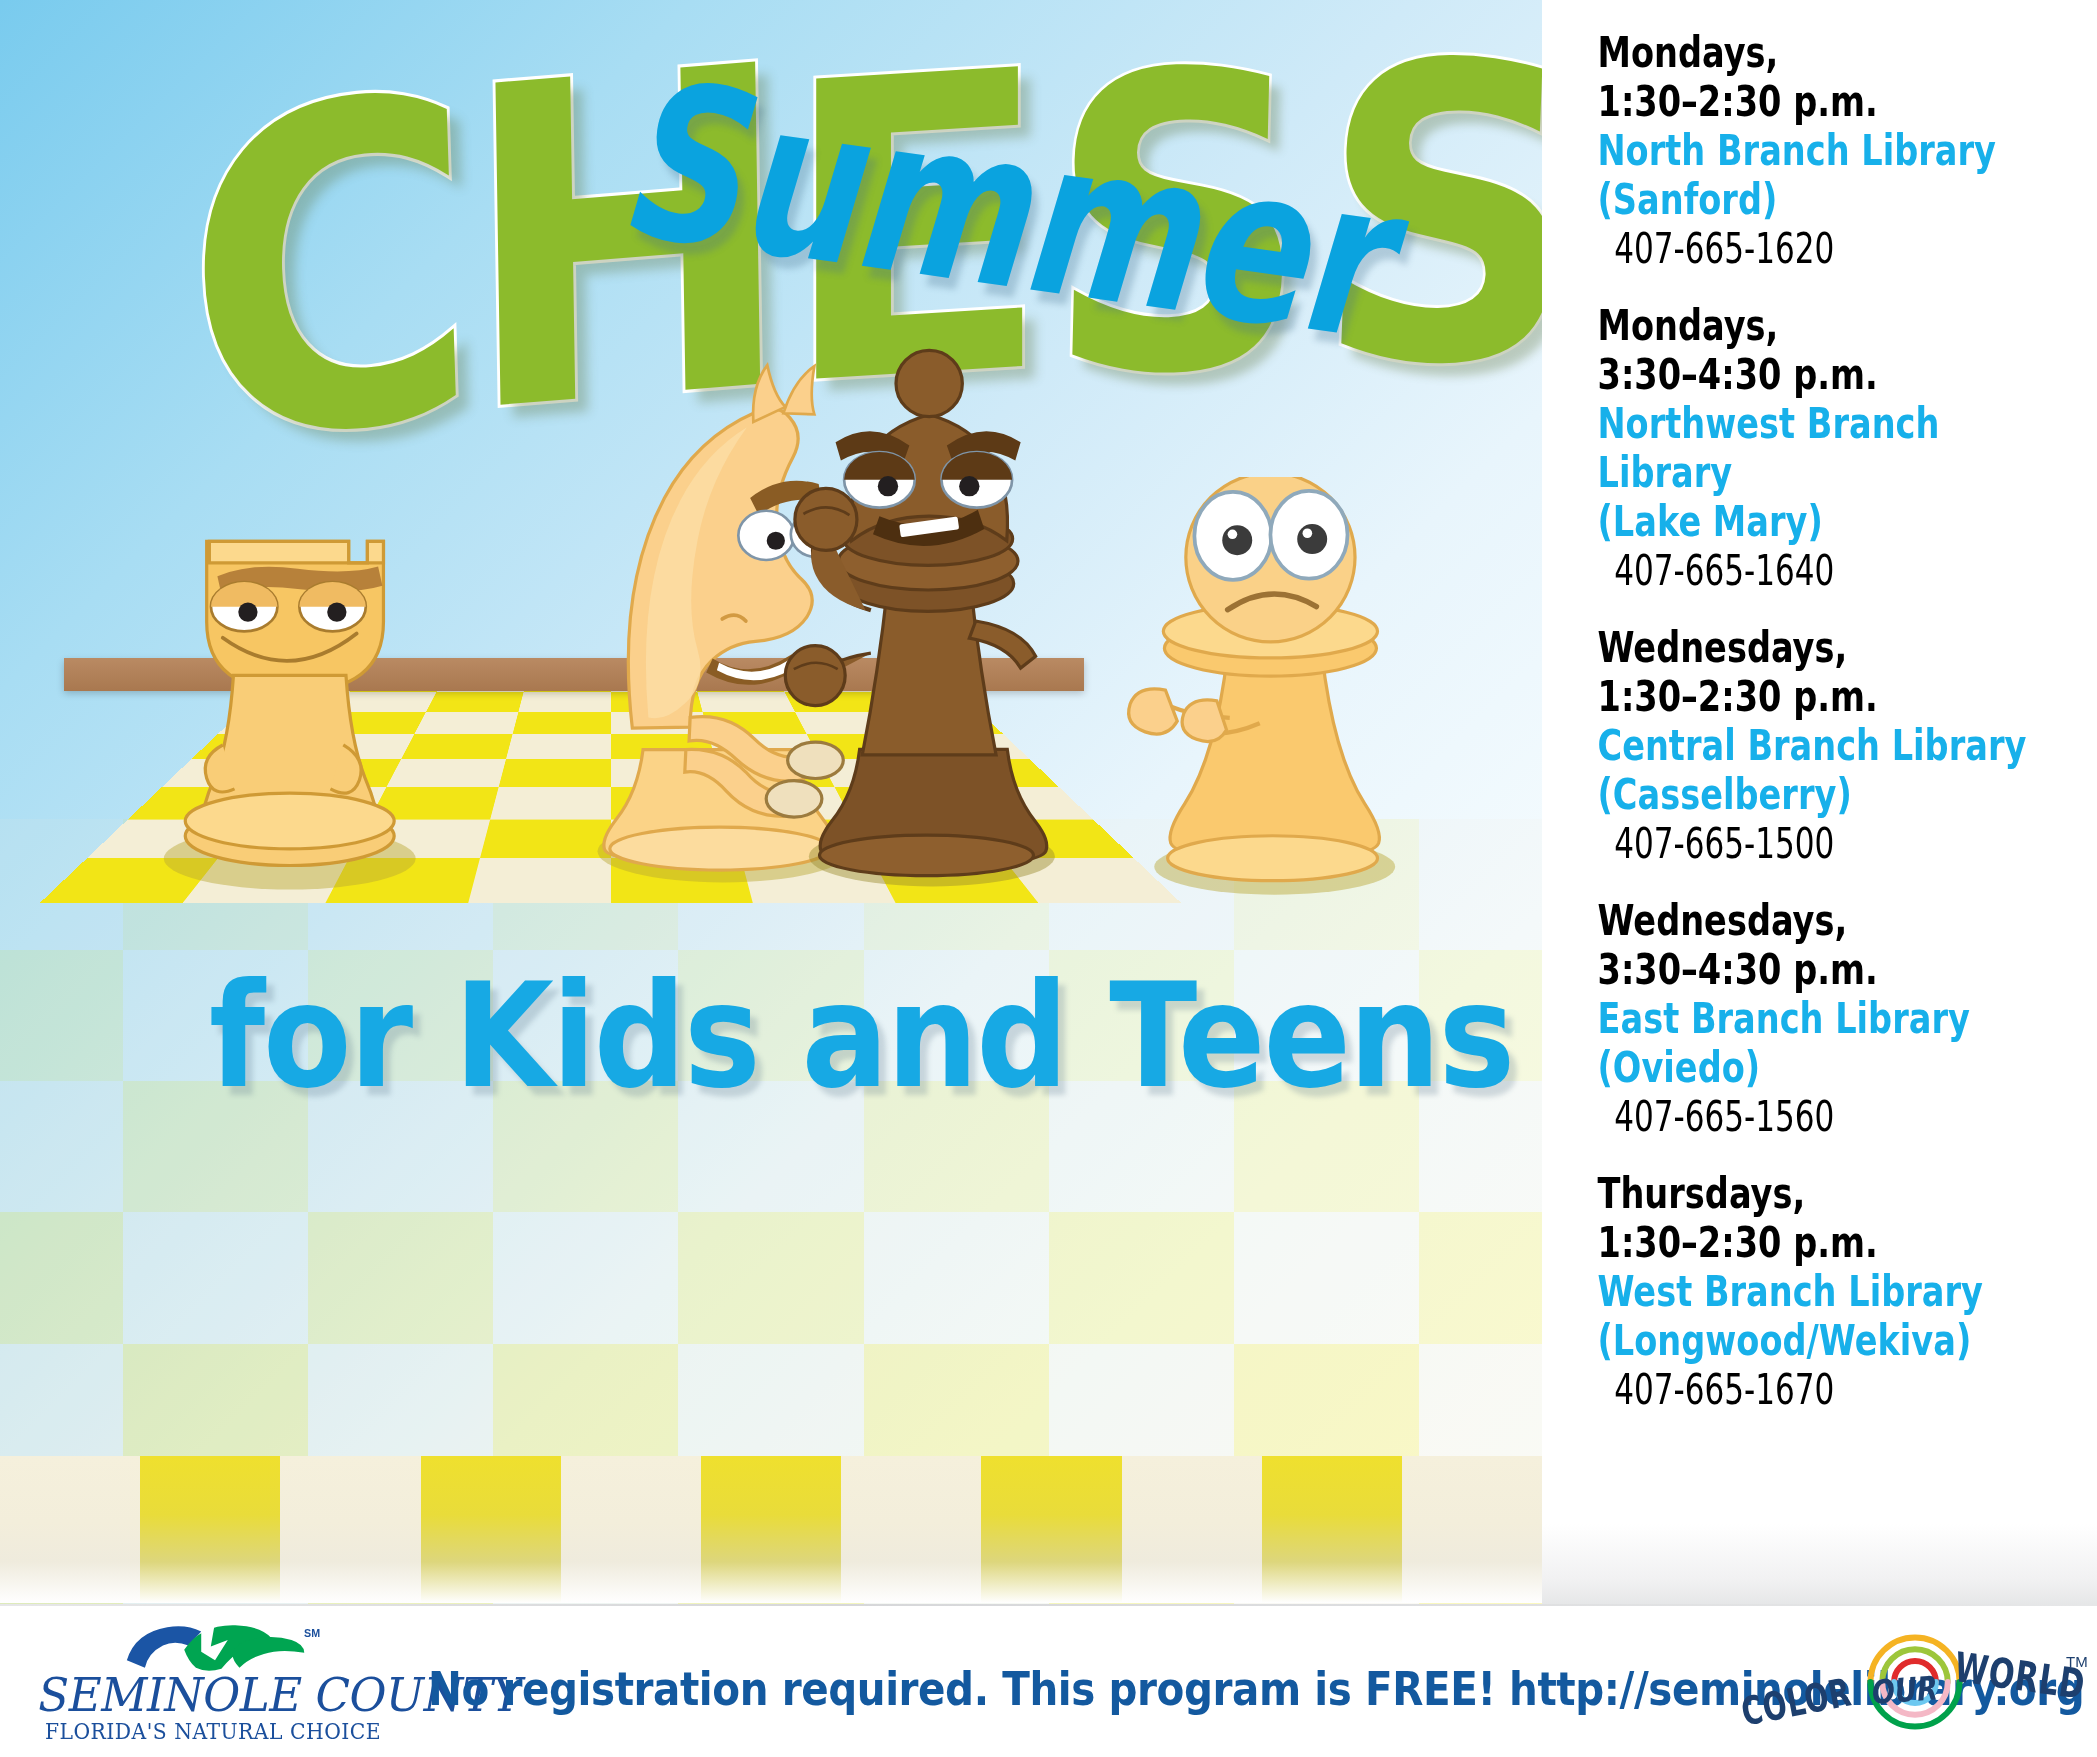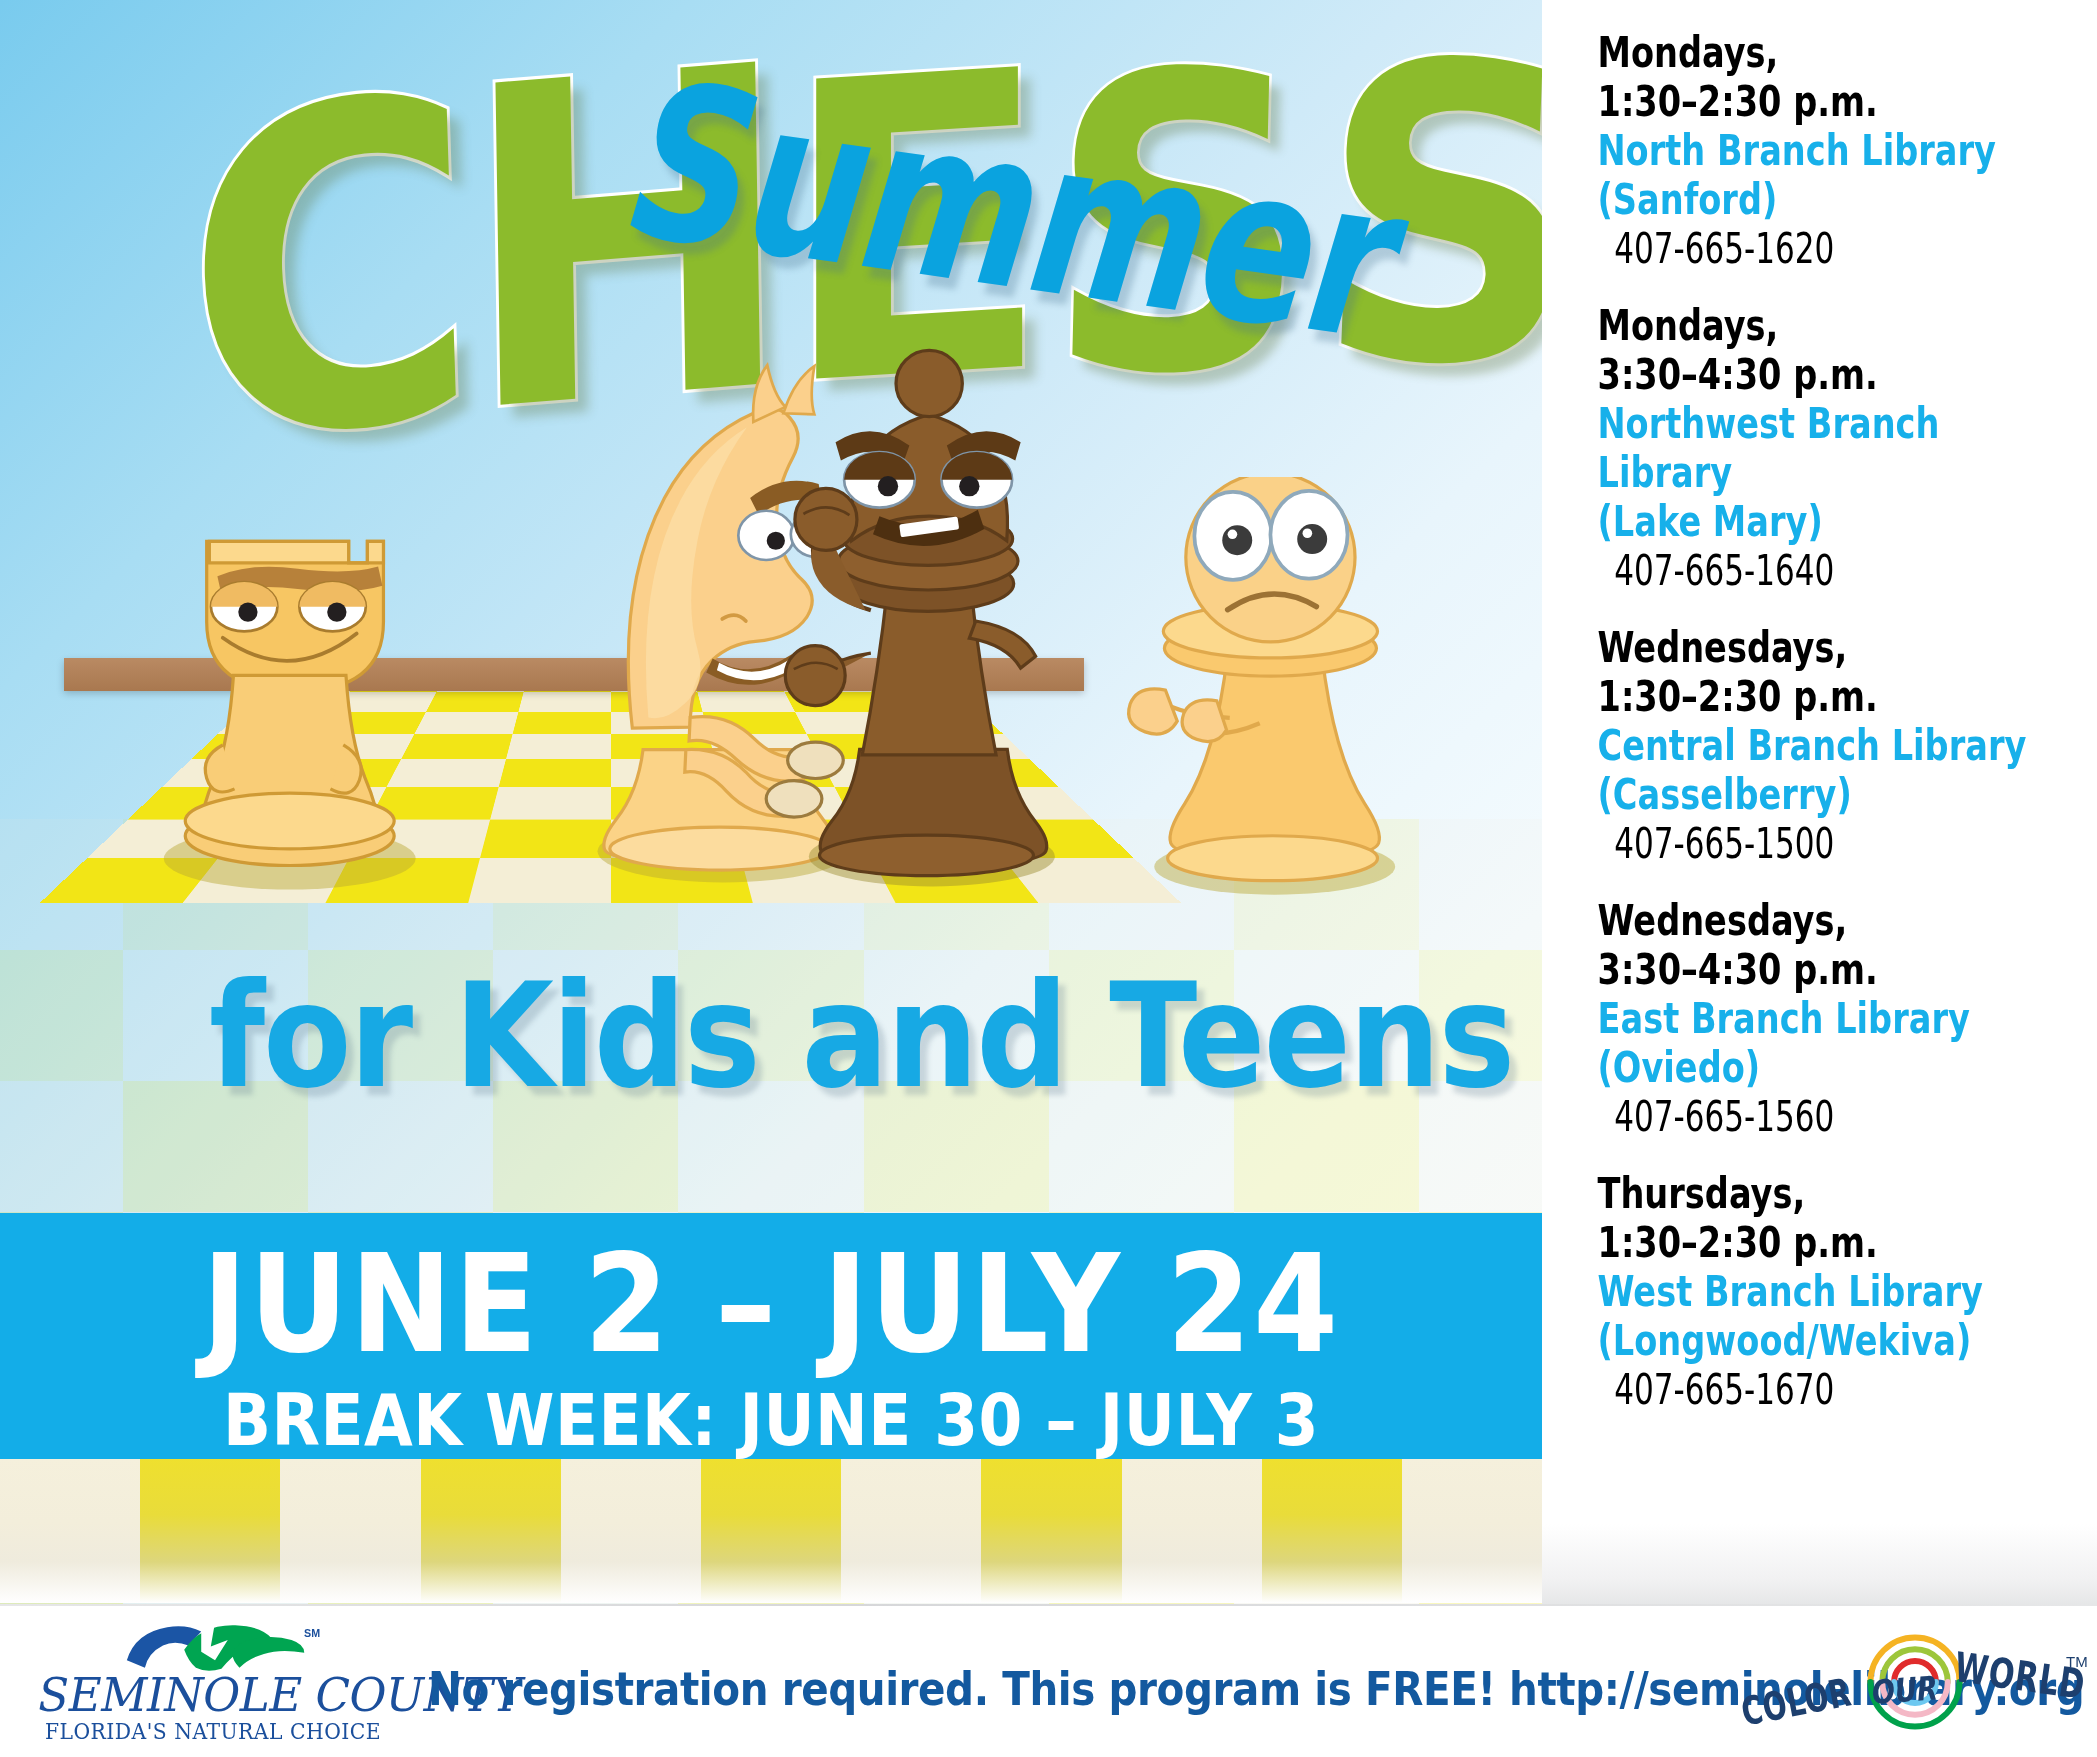--- a/index.html
+++ b/index.html
@@ -423,24 +423,20 @@
         <div class="bstripe" style="left: 421px; width: 141px;"></div>
         <div class="bstripe pale" style="left: 561px; width: 141px;"></div>
         <div class="bstripe" style="left: 701px; width: 141px;"></div>
         <div class="bstripe pale" style="left: 841px; width: 141px;"></div>
         <div class="bstripe" style="left: 981px; width: 141px;"></div>
         <div class="bstripe pale" style="left: 1122px; width: 141px;"></div>
         <div class="bstripe" style="left: 1262px; width: 141px;"></div>
         <div class="bstripe pale" style="left: 1402px; width: 141px;"></div>
       </div>
 
-    <div class="date-banner">
-      <div class="date-main">JUNE 2 – JULY 24</div>
-      <div class="date-sub">BREAK WEEK: JUNE 30 – JULY 3</div>
-    </div>
   </div>
 
   <div class="schedule" id="schedulePanel">
     <div class="sched-item">
         <div class="sched-day">Mondays,</div>
         <div class="sched-time">1:30–2:30 p.m.</div>
         <div class="sched-name">North Branch Library</div>
         <div class="sched-city">(Sanford)</div>
         <div class="sched-phone">407-665-1620</div>
       </div>

